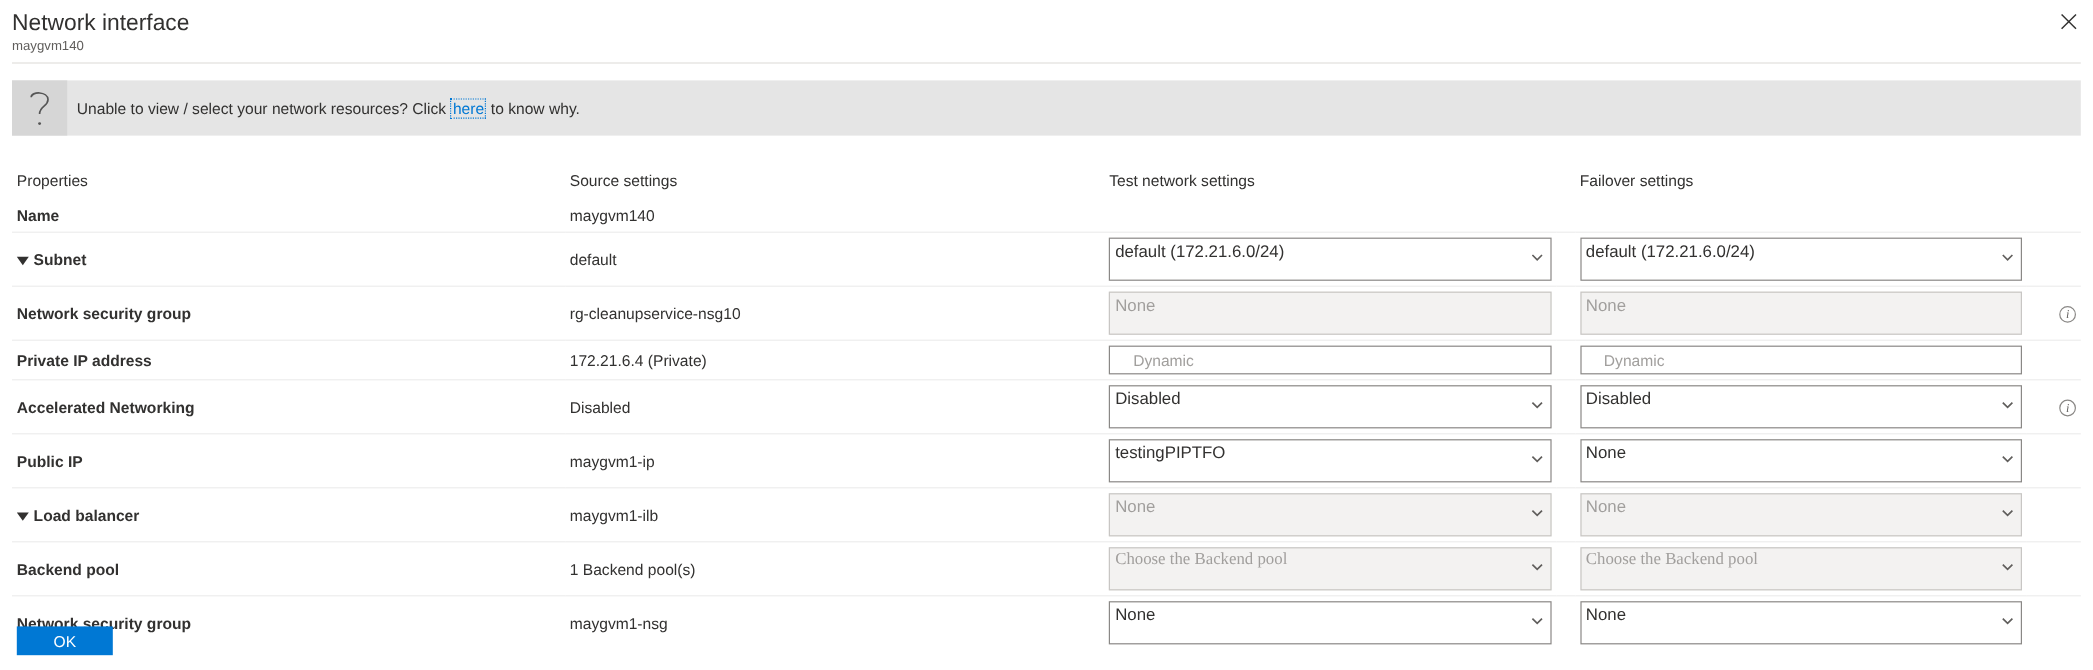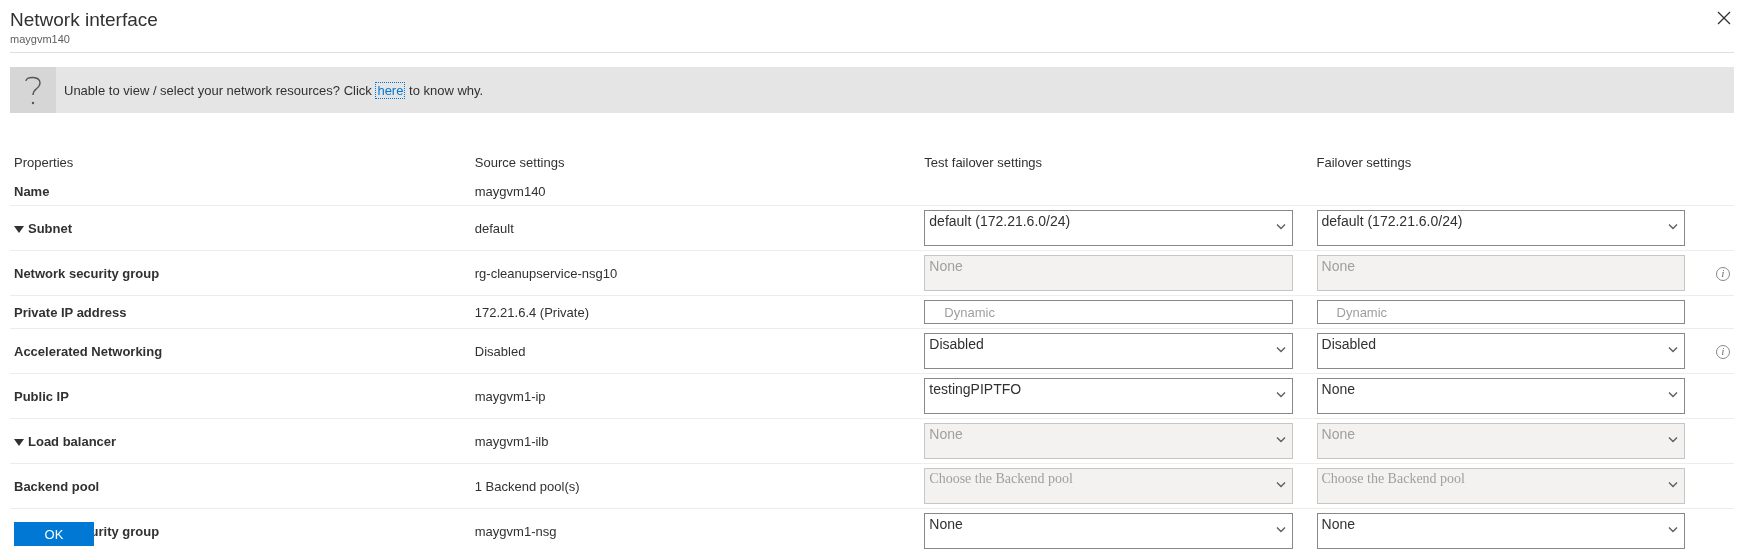--- a/index.html
+++ b/index.html
@@ -64,21 +64,21 @@
   }
   .info-link {
     color: #0078d4;
     text-decoration: none;
     border: 1px dotted #0078d4;
     padding: 0 1px;
     cursor: pointer;
   }
 
   .grid {
-    margin-top: 36px;
+    margin-top: 24px;
     width: 100%;
     border-collapse: collapse;
   }
   .grid-head td {
     font-size: 13px;
     color: #323130;
     padding: 6px 4px 6px 4px;
     border-bottom: 1px solid transparent;
     vertical-align: bottom;
   }
@@ -208,21 +208,21 @@
         <col class="col-source">
         <col class="col-test">
         <col class="col-gap1">
         <col class="col-fail">
         <col class="col-icon">
     </colgroup>
     <tbody>
       <tr class="grid-head">
         <td>Properties</td>
         <td>Source settings</td>
-        <td>Test failover settings</td>
+        <td>Test network settings</td>
         <td></td>
         <td>Failover settings</td>
         <td></td>
       </tr>
 
       <tr class="grid-body">
         <td class="label-bold">Name</td>
         <td class="source-val">maygvm140</td>
         <td></td>
           <td></td>

